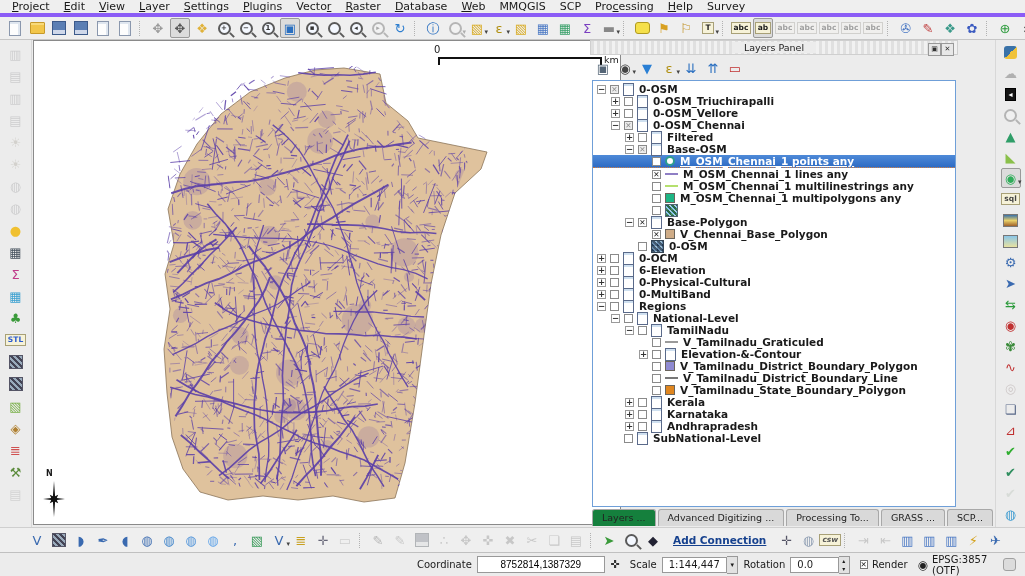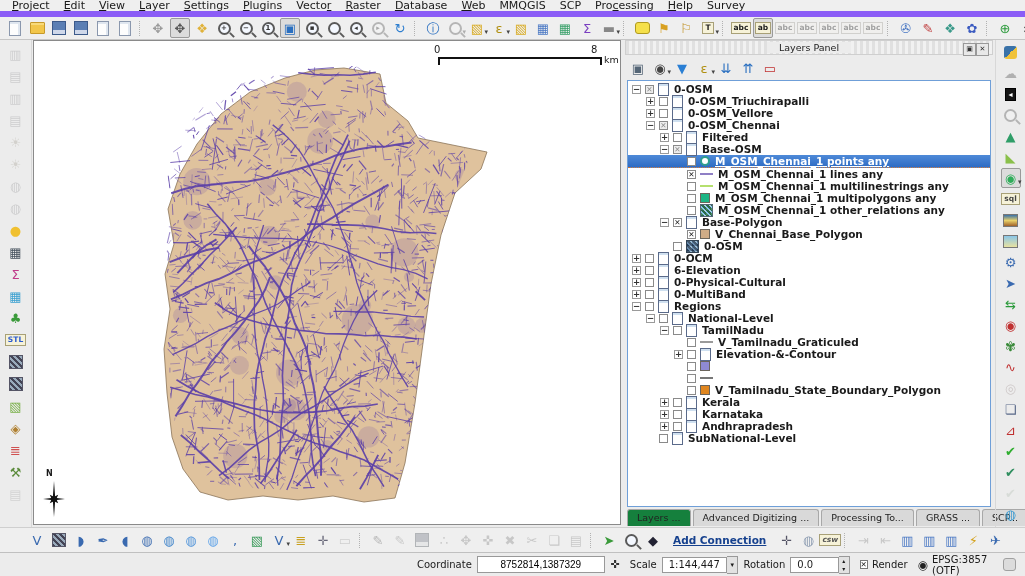--- a/index.html
+++ b/index.html
@@ -1,21 +1,21 @@
 <!DOCTYPE html>
 <html><head>
 <meta charset="utf-8">
 <style>
   html,body{margin:0;padding:0}
   body{width:1025px;height:576px;overflow:hidden;position:relative;background:#ececec;
        font-family:"DejaVu Sans","Liberation Sans",sans-serif;font-size:11px;color:#1a1a1a;}
   .abs{position:absolute}
   
   #menubar{left:0;top:0;width:1025px;height:17px;display:flex;align-items:center;background:#efefef;
-           border-bottom:6px solid #8b5cf6;padding-left:5px;box-sizing:border-box}
+           border-bottom:4px solid #8b5cf6;padding-left:5px;box-sizing:border-box}
   .menu-item{padding:1px 7px;white-space:nowrap;cursor:default}
   .menu-item u{text-decoration:underline}
   
   #toolbar-main{left:0;top:17px;width:1025px;height:23px;display:flex;align-items:center;background:#efefef;
                 border-bottom:1px solid #c6c6c6;padding-left:4px;box-sizing:border-box}
   .ic{width:18px;height:18px;margin:0 1px;display:flex;align-items:center;justify-content:center;
       font-size:13px;flex:none;position:relative;border:1px solid transparent;border-radius:2px}
   .ic .g{line-height:1}
   .ic.gray{opacity:.38;filter:grayscale(.8)}
   .ic.pressed{background:#dcdcdc;border:1px solid #9a9a9a}
@@ -53,21 +53,21 @@
   
   #map-canvas{left:33px;top:40px;width:588px;height:485px;background:#fff;border:1px solid #8a8a8a;
               box-sizing:border-box;overflow:hidden}
   #scalebar-left{left:400px;top:3px;font-size:10px}
   #scalebar-right{left:557px;top:3px;font-size:10px}
   #scalebar-unit{left:570px;top:13px;font-size:9.5px}
   #scalebar-bar{left:404px;top:16px;width:160px;height:6px;border-left:2px solid #111;
                 border-top:2px solid #111;border-right:2px solid #111}
   #north-label{left:12px;top:428px;font-size:8px;font-weight:bold}
   
-  #layers-dock{left:625px;top:40px;width:368px;height:486px}
+  #layers-dock{left:590px;top:40px;width:368px;height:486px}
   .panel-title{position:absolute;left:0;top:0;right:0;height:15px;display:flex;align-items:center;justify-content:center;
       background:repeating-linear-gradient(90deg,#e0e0e0 0 3px,#f1f1f1 3px 6px);border:1px solid #cfcfcf;box-sizing:border-box}
   .panel-title .cap{background:#ececec;padding:0 12px;font-size:9.5px;color:#222}
   .win-btn{position:absolute;top:2px;width:11px;height:11px;border:1px solid #999;background:#e8e8e8;
       font-size:7px;line-height:10px;text-align:center;color:#333}
   #panel-float{right:16px}#panel-close{right:3px}
   .panel-toolbar{position:absolute;left:2px;top:17px;right:2px;height:22px;display:flex;align-items:center}
   #layer-tree{position:absolute;left:2px;top:40px;right:2px;bottom:19px;background:#fff;border:1px solid #6f9fd8;
       overflow:hidden;padding-top:2px;box-sizing:border-box}
   .trow{height:12px;display:flex;align-items:center;font-weight:bold;font-size:10.5px;white-space:nowrap;padding-left:2px}
@@ -2084,21 +2084,20 @@
         <span class="texp none"></span>
         <span class="tchk"></span>
         <span class="tico li-polygon" style="background: rgb(29, 181, 132);"></span>
         <span class="tlabel">M_OSM_Chennai_1 multipolygons any</span>
       </div>
       <div class="trow">
         <span class="tindent" style="width: 44px;"></span>
         <span class="texp none"></span>
         <span class="tchk"></span>
         <span class="tico li-raster"></span>
-        <span class="tlabel">M_OSM_Chennai_1 other_relations any</span>
       </div>
       <div class="trow">
         <span class="tindent" style="width: 30px;"></span>
         <span class="texp">−</span>
         <span class="tchk">✕</span>
         <span class="tico li-group"></span>
         <span class="tlabel">Base-Polygon</span>
       </div>
       <div class="trow">
         <span class="tindent" style="width: 44px;"></span>
@@ -2175,26 +2174,28 @@
         <span class="texp">+</span>
         <span class="tchk"></span>
         <span class="tico li-group"></span>
         <span class="tlabel">Elevation-&amp;-Contour</span>
       </div>
       <div class="trow">
         <span class="tindent" style="width: 44px;"></span>
         <span class="texp none"></span>
         <span class="tchk"></span>
         <span class="tico li-polygon" style="background: rgb(143, 138, 210);"></span>
+        <span class="tlabel">V_Tamilnadu_District_Boundary_Polygon</span>
       </div>
       <div class="trow">
         <span class="tindent" style="width: 44px;"></span>
         <span class="texp none"></span>
         <span class="tchk"></span>
         <span class="tico li-line" style="background: rgb(119, 119, 119);"></span>
+        <span class="tlabel">V_Tamilnadu_District_Boundary_Line</span>
       </div>
       <div class="trow">
         <span class="tindent" style="width: 44px;"></span>
         <span class="texp none"></span>
         <span class="tchk"></span>
         <span class="tico li-polygon" style="background: rgb(224, 134, 31);"></span>
         <span class="tlabel">V_Tamilnadu_State_Boundary_Polygon</span>
       </div>
       <div class="trow">
         <span class="tindent" style="width: 30px;"></span>

